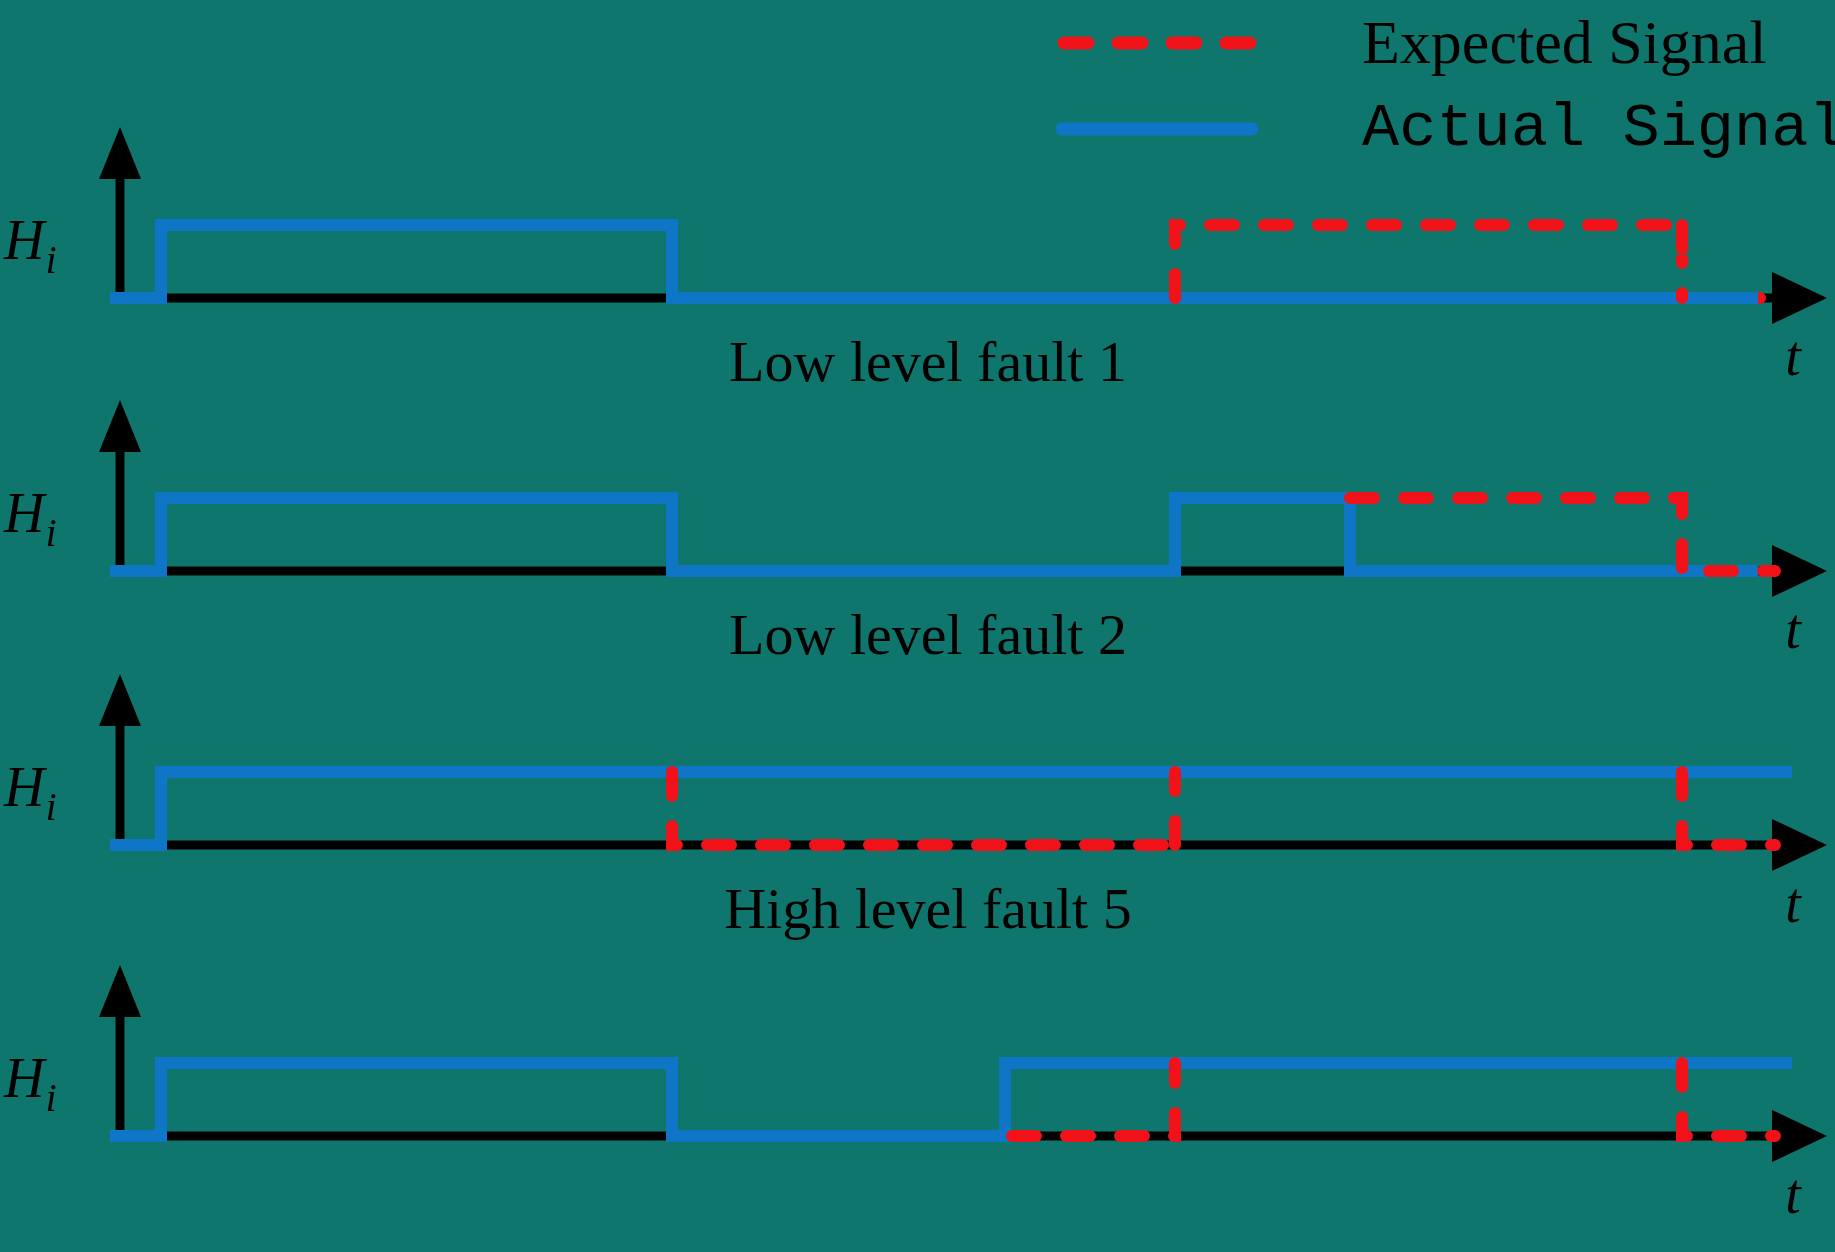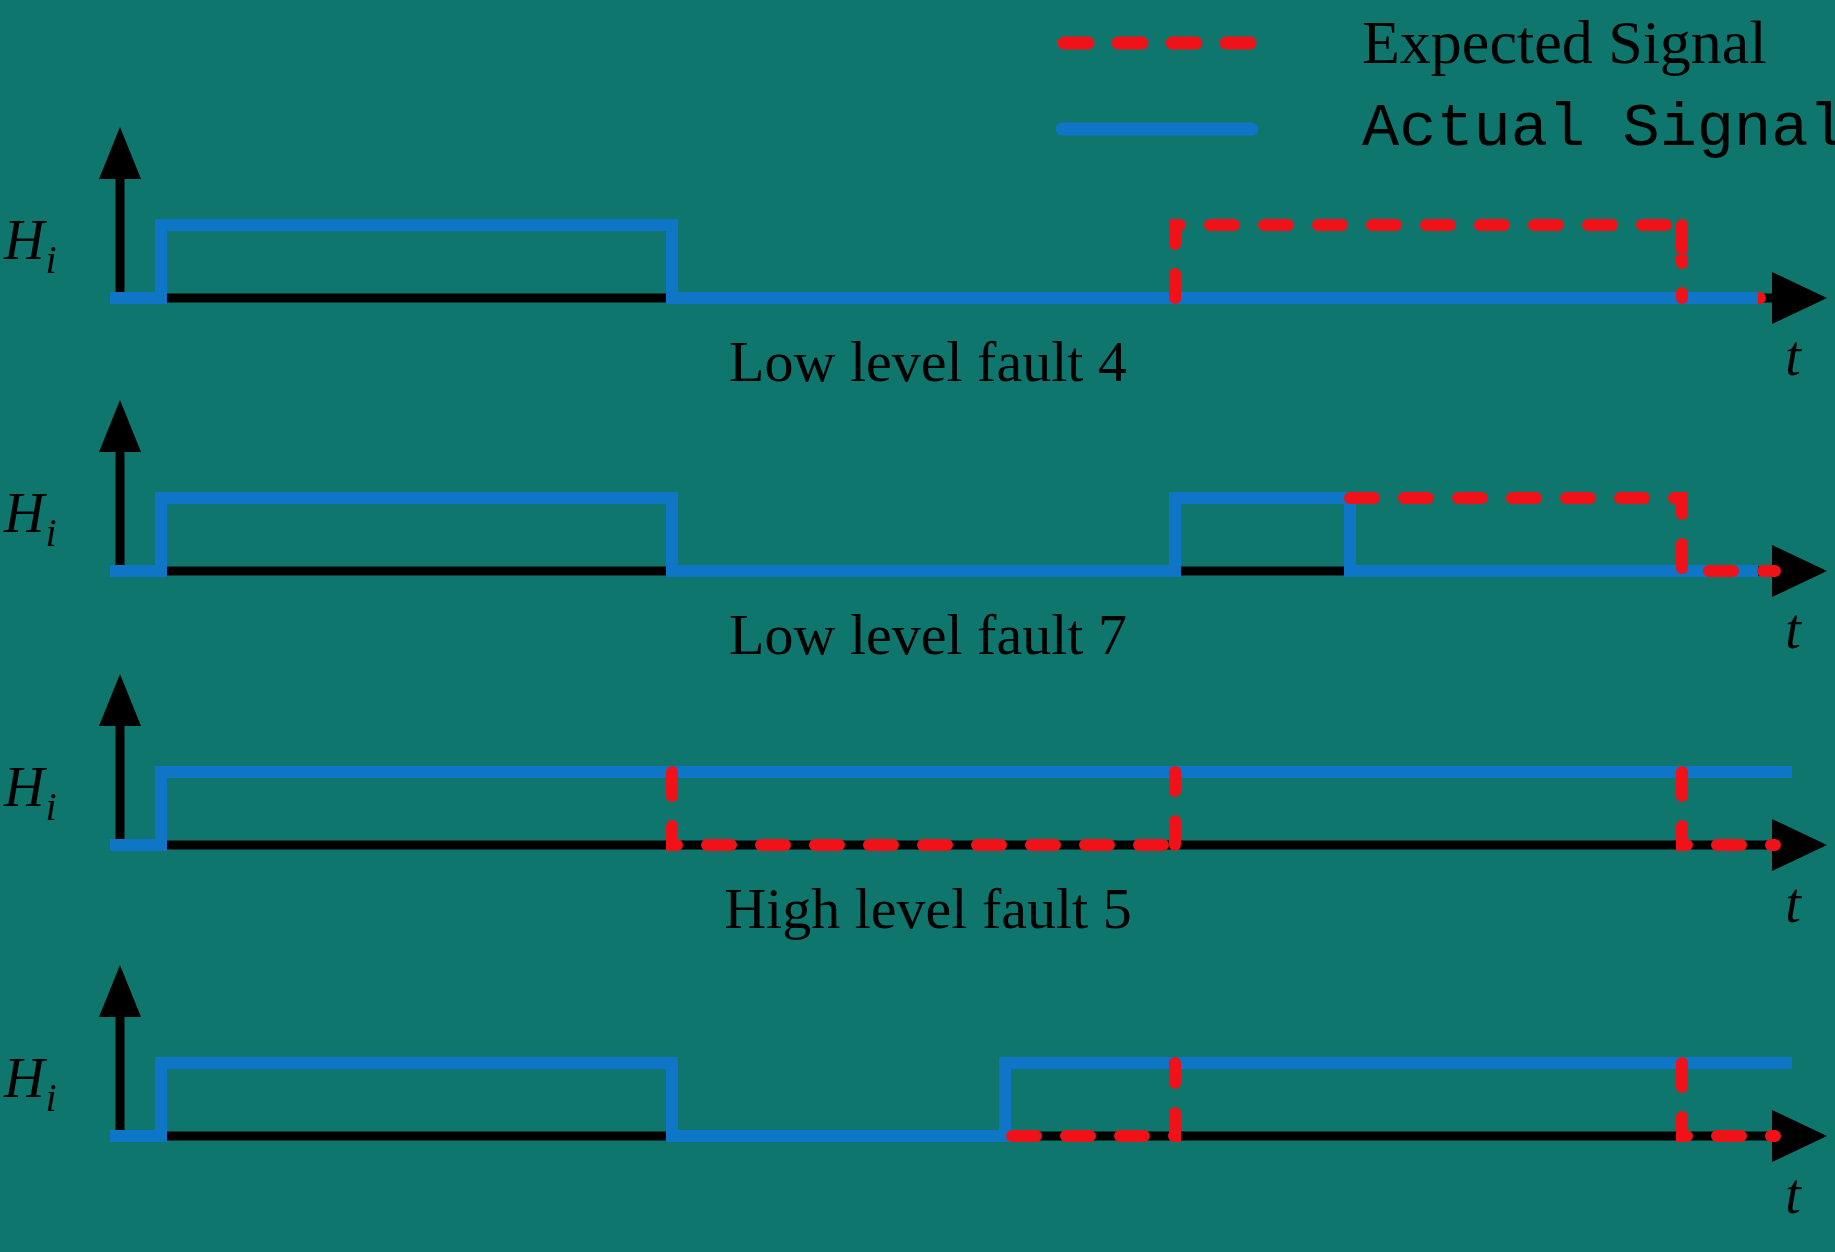--- a/index.html
+++ b/index.html
@@ -92,25 +92,25 @@
     <path d="M 10 8 H 206" id="legend-expected-line" fill="none" stroke-width="13" stroke-dasharray="24 30" stroke-linecap="round" stroke="#F01218"></path>
   </svg>
   <div class="legend-label" style="left:1362px; top:8px;">Expected Signal</div>
 
   <svg class="legend-sample" style="left:1054px; top:121px;" width="205" height="16">
     <path d="M 8 8 H 198" id="legend-actual-line" fill="none" stroke-width="13" stroke-linecap="round" stroke="#0E75C7"></path>
   </svg>
   <div class="legend-label" style="left:1362px; top:95px;font-family:Liberation Mono, monospace;">Actual Signal</div>
 
   <div class="axis-ylabel" style="top:210px;"><span>H</span><sub class="hsub">i</sub></div>
-  <div class="panel-caption" style="top:330px;">Low level fault 4</div>
+  <div class="panel-caption" style="top:330px;">Low level fault 1</div>
   <div class="axis-xlabel" style="top:326px;">t</div>
 
   <div class="axis-ylabel" style="top:483px;"><span>H</span><sub class="hsub">i</sub></div>
-  <div class="panel-caption" style="top:603px;">Low level fault 7</div>
+  <div class="panel-caption" style="top:603px;">Low level fault 2</div>
   <div class="axis-xlabel" style="top:599px;">t</div>
 
   <div class="axis-ylabel" style="top:757px;"><span>H</span><sub class="hsub">i</sub></div>
   <div class="panel-caption" style="top:877px;">High level fault 5</div>
   <div class="axis-xlabel" style="top:873px;">t</div>
 
   <div class="axis-ylabel" style="top:1048px;"><span>H</span><sub class="hsub">i</sub></div>
   <div class="axis-xlabel" style="top:1164px;">t</div>
 
 </div>

